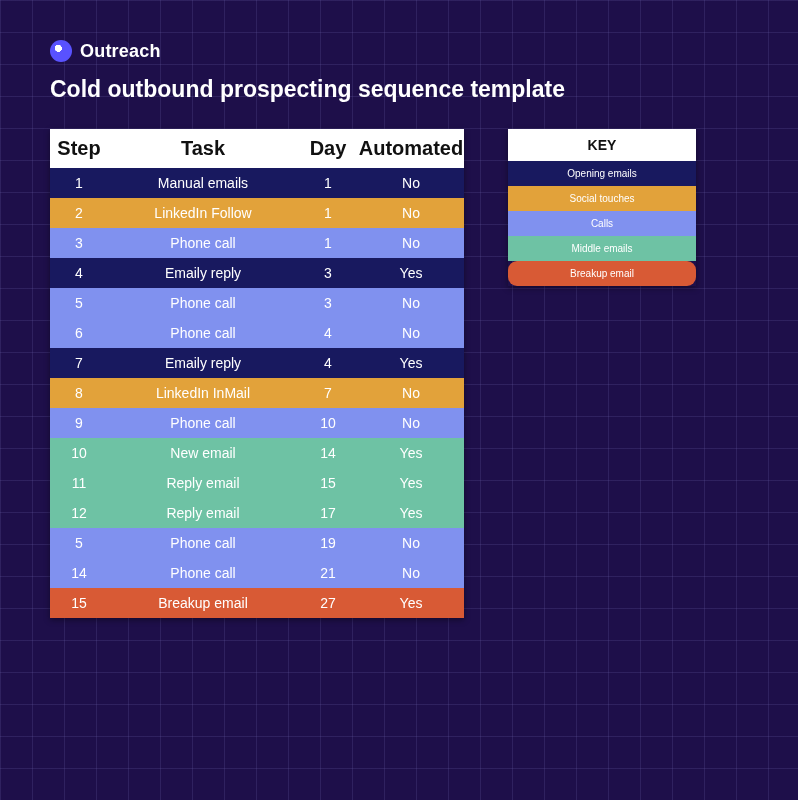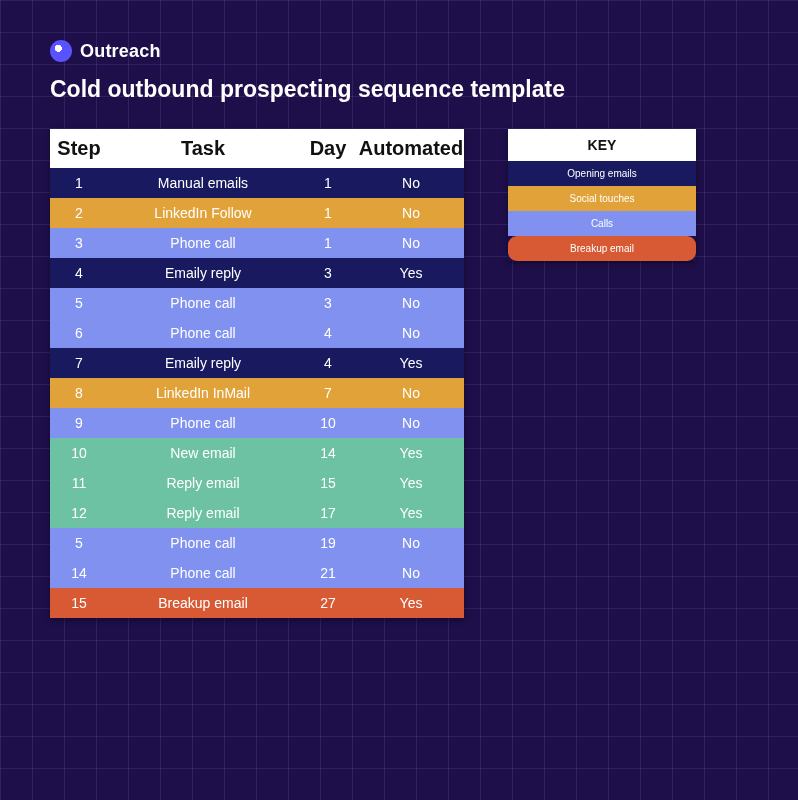--- a/index.html
+++ b/index.html
@@ -168,18 +168,19 @@
           </tr>
         </tbody>
     </table>
 
     <div class="key">
       <div class="key-header">KEY</div>
       <div id="key-body">
           <div class="key-row row-opening">Opening emails</div>
           <div class="key-row row-social">Social touches</div>
           <div class="key-row row-call">Calls</div>
+          <div class="key-row row-middle">Middle emails</div>
           <div class="key-row row-breakup">Breakup email</div>
         </div>
     </div>
 
   </div>
 </div>
 
 </body></html>

